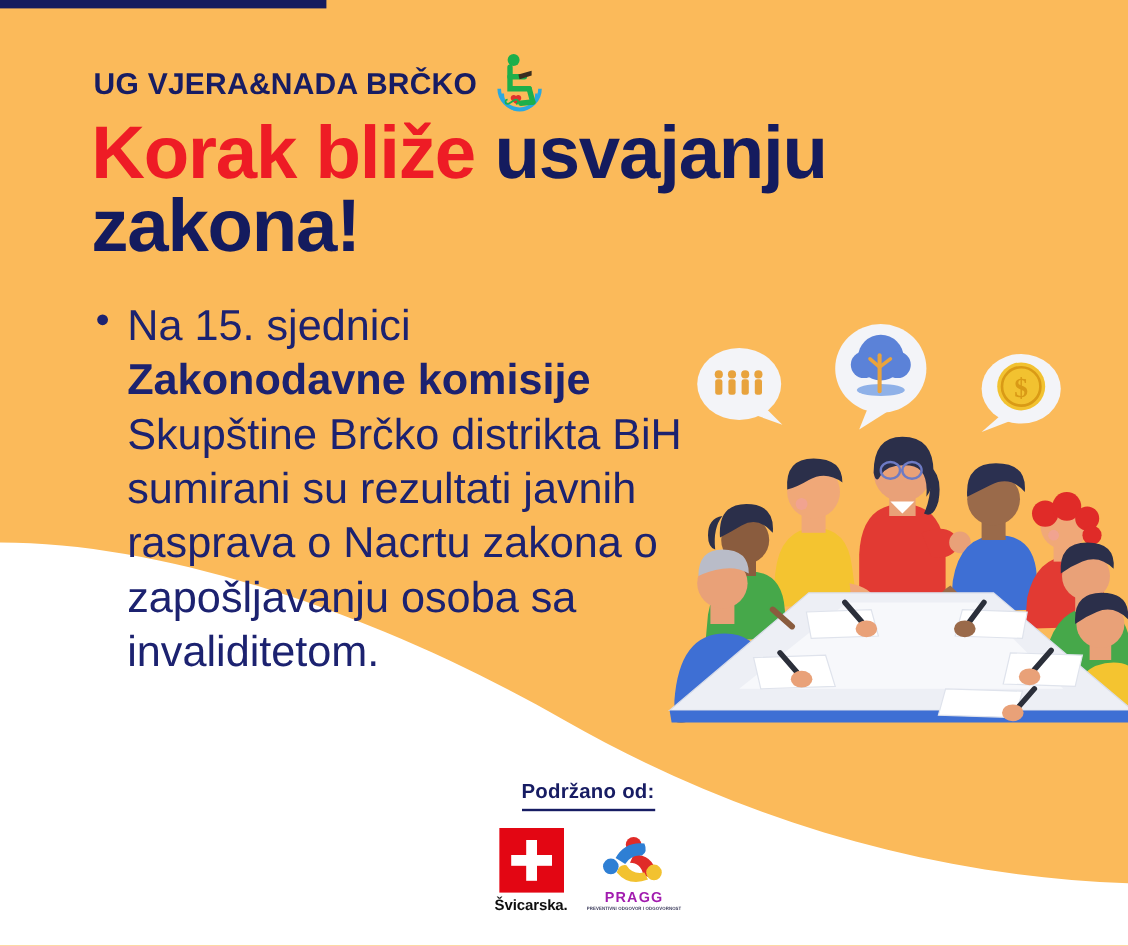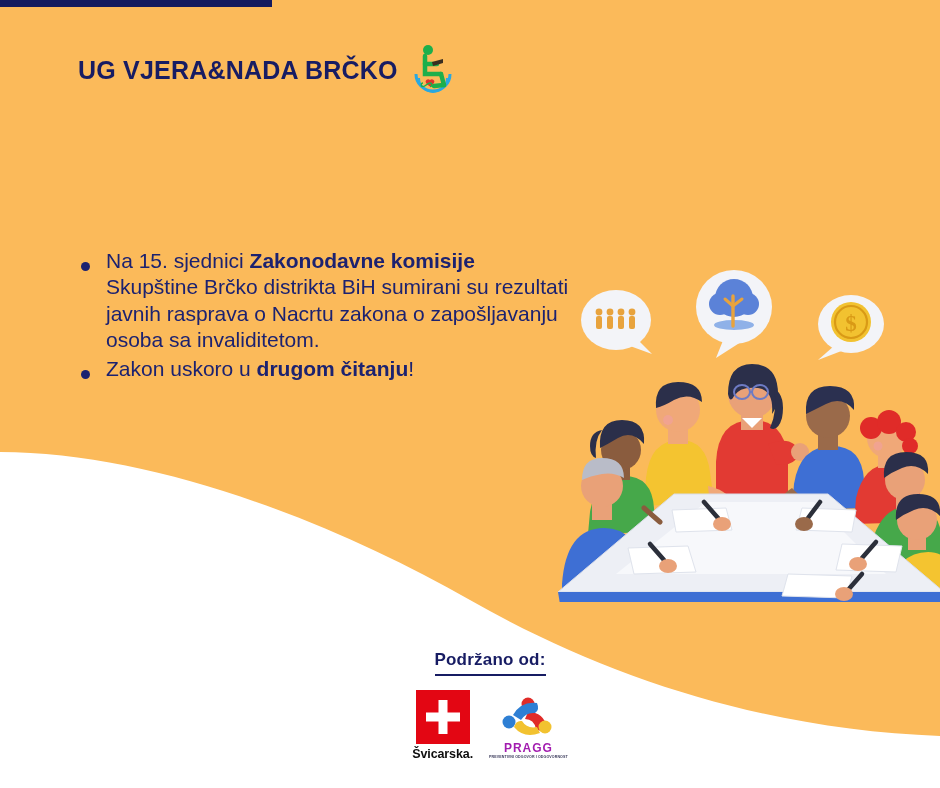--- a/index.html
+++ b/index.html
@@ -67,21 +67,21 @@
     color: #141B5E;
   }
   .headline .hl-accent { color: #EE1C25; }
 
   
   .bullets {
     position: absolute;
     left: 72px; top: 248px;
     width: 500px;
     color: #1C2270;
-    font-size: 21px;
+    font-size: 36px;
     line-height: 1.26;
     list-style: none;
   }
   .bullets li {
     position: relative;
     padding-left: 34px;
     margin-bottom: 2px;
   }
   .bullets li::before {
     content: "";
@@ -176,24 +176,26 @@
       <path d="M31 30 L34 41" fill="none" stroke="#1DAF4B" stroke-width="4.5" stroke-linecap="round"></path>
       <path d="M34 41 L24 42" fill="none" stroke="#1DAF4B" stroke-width="4.5" stroke-linecap="round"></path>
 
       <path d="M22 18 L33 15 L33 19 L23 22 Z" fill="#3A2E20"></path>
 
       <path d="M20 36 c -1.6 -1.8 -4.4 -0.5 -4.4 1.6 c 0 1.9 2.6 3.6 4.4 5 c 1.8 -1.4 4.4 -3.1 4.4 -5 c 0 -2.1 -2.8 -3.4 -4.4 -1.6 z" fill="#E0322C"></path>
       <path d="M13 39 c -2.4 0 -2.4 3.6 0 3.6 c 2.4 0 4.6 -3.6 7 -3.6 c 2.4 0 2.4 3.6 0 3.6" fill="none" stroke="#1DAF4B" stroke-width="1.4"></path>
     </svg>
   </div>
 
+  <h1 class="headline">
+    <span class="hl-accent">Korak bliže</span><span> usvajanju zakona!</span>
+  </h1>
 
   <ul class="bullets">
     <li><span>Na 15. sjednici </span><b>Zakonodavne komisije</b><span> Skupštine Brčko distrikta BiH sumirani su rezultati javnih rasprava o Nacrtu zakona o zapošljavanju osoba sa invaliditetom.</span></li>
-    <li><span>Zakon uskoro u </span><b>drugom čitanju</b><span>!</span></li>
   </ul>
 
   <svg class="illustration" viewBox="0 0 390 340">
 
     <g>
       <ellipse cx="60" cy="58" rx="35" ry="30" fill="#F3F4F8"></ellipse>
       <path d="M82 78 L96 92 L74 84 Z" fill="#F3F4F8"></path>
       <g fill="#E8A33D">
         <circle cx="43" cy="50" r="3.4"></circle>
           <rect x="40" y="54" width="6" height="13" rx="2"></rect>

